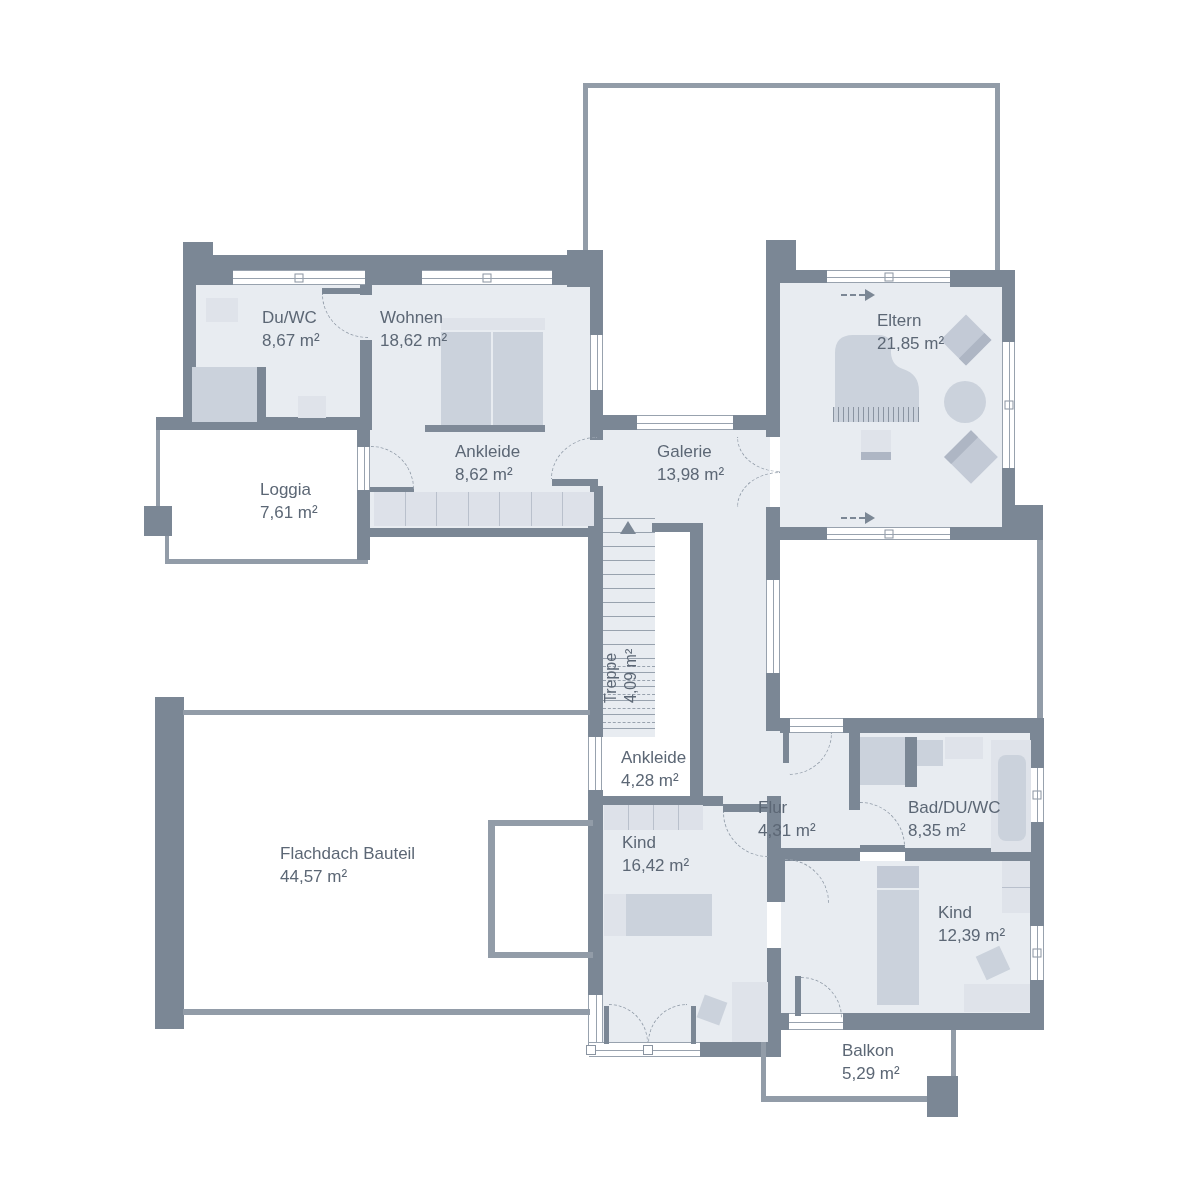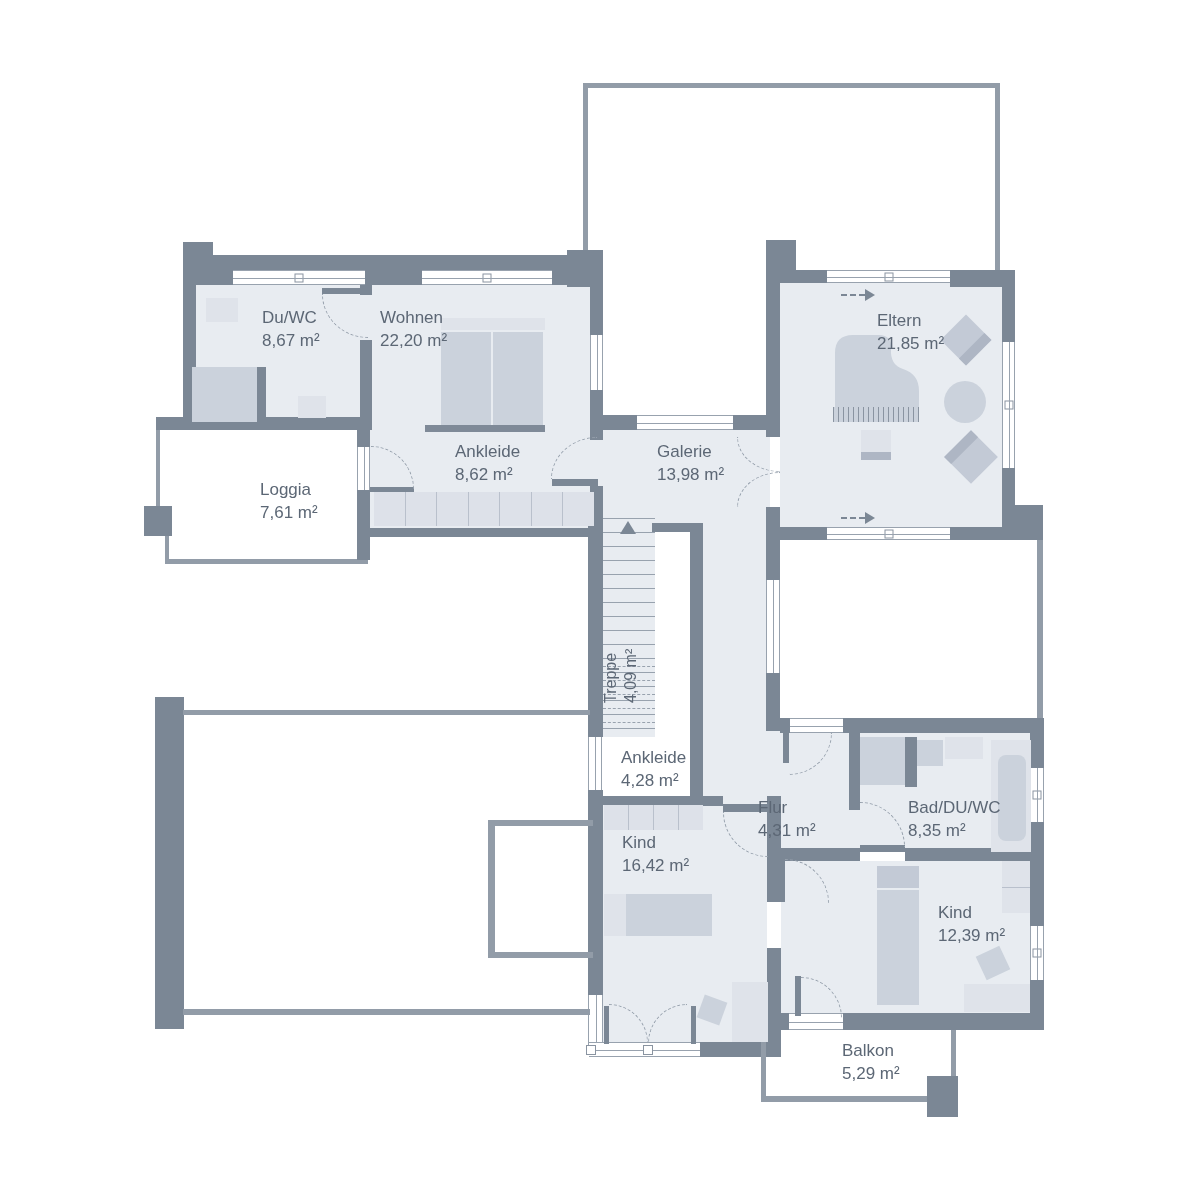--- a/index.html
+++ b/index.html
@@ -273,21 +273,21 @@
   </div>
   <div class="fu" style="left:980px;top:950px;width:26px;height:26px;transform:rotate(-25deg)"></div>
   <div class="fl" style="left:964px;top:984px;width:66px;height:28px"></div>
 
   <div class="lbl" style="left:262px;top:306px">
     <div>Du/WC</div>
     <div>8,67 m²</div>
   </div>
   <div class="lbl" style="left:380px;top:306px">
     <div>Wohnen</div>
-    <div>22,20 m²</div>
+    <div>18,62 m²</div>
   </div>
   <div class="lbl" style="left:455px;top:440px">
     <div>Ankleide</div>
     <div>8,62 m²</div>
   </div>
   <div class="lbl" style="left:260px;top:478px">
     <div>Loggia</div>
     <div>7,61 m²</div>
   </div>
   <div class="lbl" style="left:657px;top:440px">
@@ -299,20 +299,24 @@
     <div>21,85 m²</div>
   </div>
   <div class="lbl lbl-rot" style="left:601px;top:703px;font-size:16px;line-height:20px">
     <div>Treppe</div>
     <div>4,09 m²</div>
   </div>
   <div class="lbl" style="left:621px;top:746px">
     <div>Ankleide</div>
     <div>4,28 m²</div>
   </div>
+  <div class="lbl" style="left:280px;top:842px">
+    <div>Flachdach Bauteil</div>
+    <div>44,57 m²</div>
+  </div>
   <div class="lbl" style="left:622px;top:831px">
     <div>Kind</div>
     <div>16,42 m²</div>
   </div>
   <div class="lbl" style="left:758px;top:796px">
     <div>Flur</div>
     <div>4,31 m²</div>
   </div>
   <div class="lbl" style="left:908px;top:796px">
     <div>Bad/DU/WC</div>

